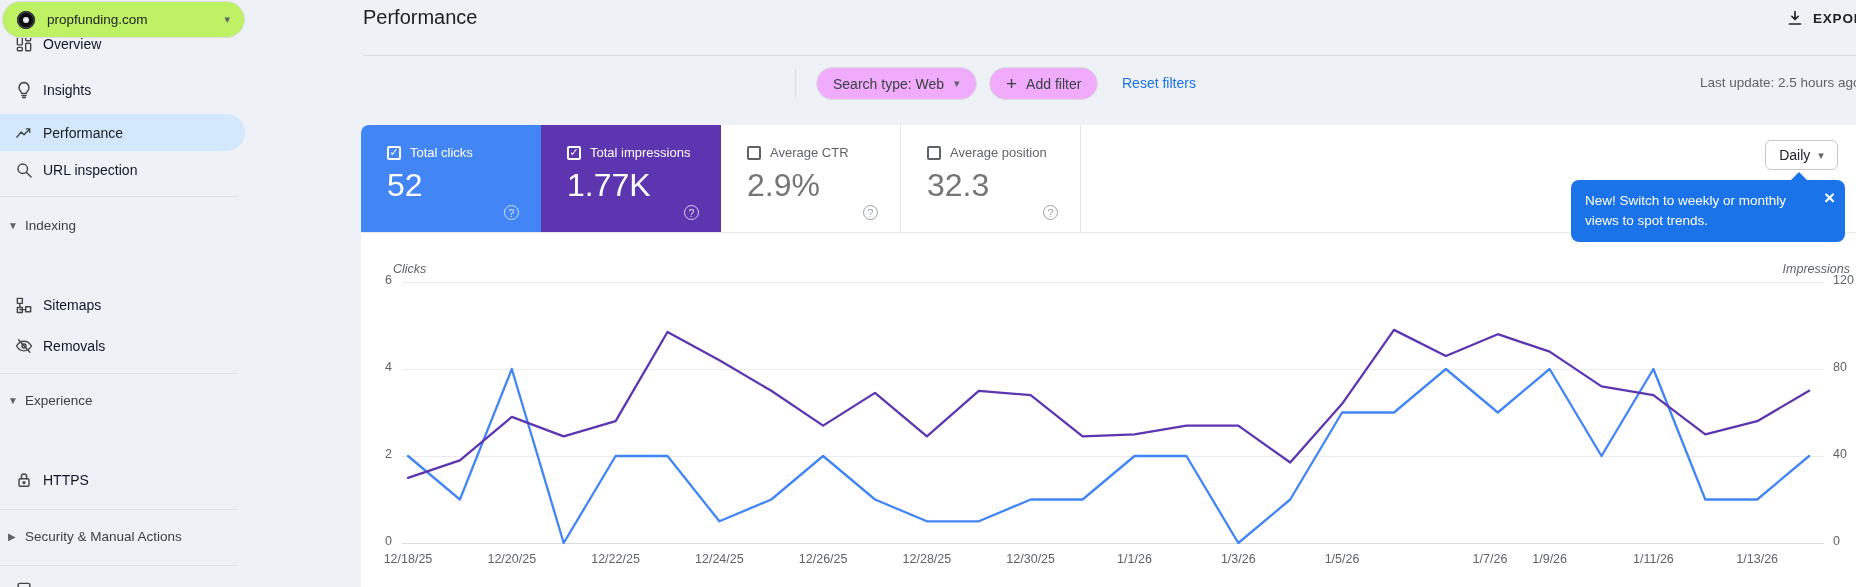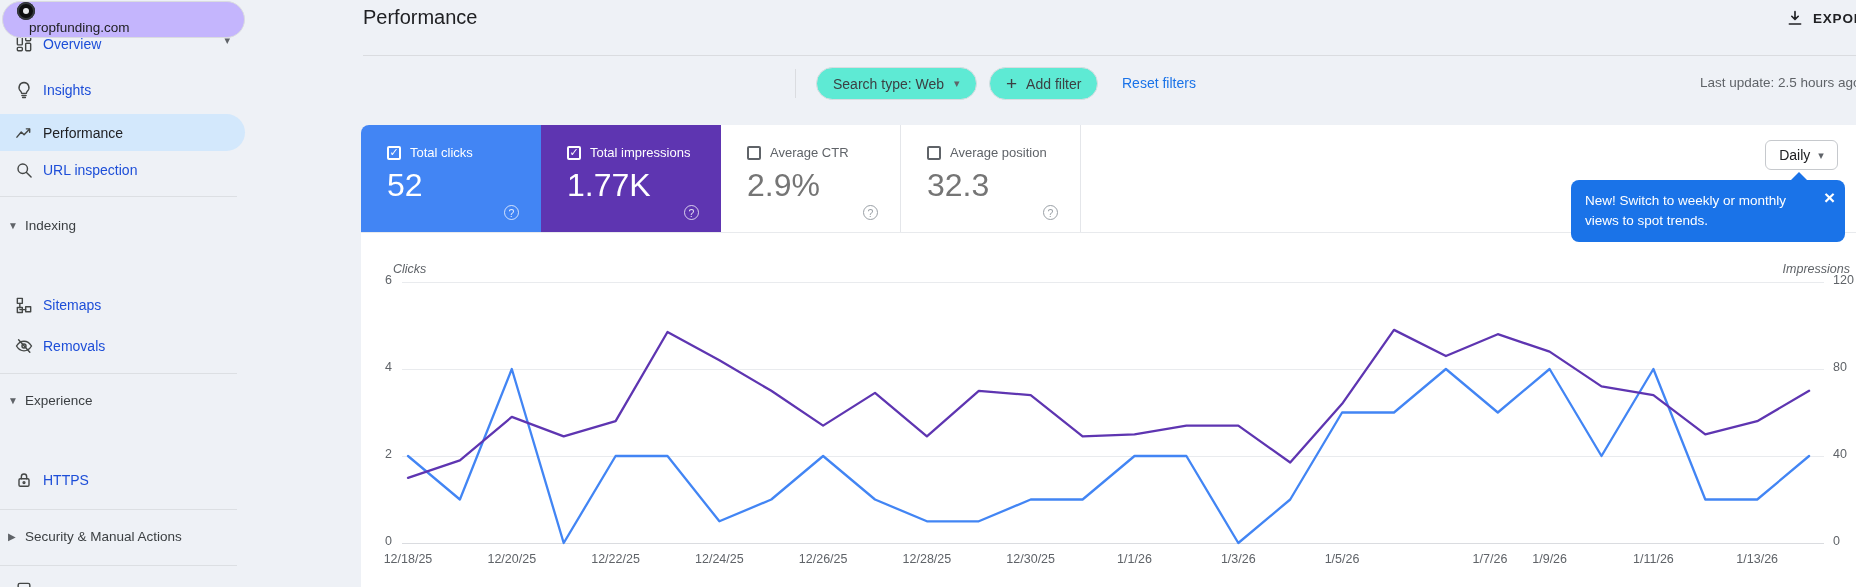--- a/index.html
+++ b/index.html
@@ -2,32 +2,32 @@
 <html><head>
 <meta charset="utf-8">
 <style>
   * { margin:0; padding:0; box-sizing:border-box; }
   html,body { width:1856px; height:587px; overflow:hidden; }
   body { font-family:"Liberation Sans","DejaVu Sans",sans-serif; background:#eef1f6; color:#202124; }
   #app { position:relative; width:1856px; height:587px; overflow:hidden; }
 
   
   .sidebar { position:absolute; left:0; top:0; width:250px; height:587px; }
-  .prop-pill { position:absolute; left:2px; top:1px; width:243px; height:37px; background:#c4b5fd;
-    border:1px solid #dadce0; border-radius:19px; display:flex; align-items:flex-start; padding:0 14px; z-index:5;flex-direction:column; }
+  .prop-pill { position:absolute; left:2px; top:1px; width:243px; height:37px; background:#bef264;
+    border:1px solid #dadce0; border-radius:19px; display:flex; align-items:center; padding:0 14px; z-index:5; }
   .favicon { width:18px; height:18px; border-radius:50%; background:#0e0f10; position:relative; flex:0 0 18px;
     box-shadow: inset 0 0 0 2px #35393d; }
   .favicon::after { content:""; position:absolute; left:6px; top:6px; width:6px; height:6px; border-radius:50%; background:#e8eaed; }
   .prop-label { margin-left:12px; font-size:13.5px; color:#202124; }
   .caret { color:#5f6368; font-size:11px; line-height:1; }
   .prop-pill .caret { margin-left:auto; }
 
   .nav-row { position:absolute; left:0; width:245px; height:28px; display:flex; align-items:center; }
   .nav-row .nicon { margin-left:14px; width:20px; height:20px; flex:0 0 20px; }
-  .nav-row .nlabel { margin-left:9px; font-size:14px; color:#1d4ed8; }
+  .nav-row .nlabel { margin-left:9px; font-size:14px; color:#0f172a; }
   .nav-sel { position:absolute; left:0; top:114px; width:245px; height:37px; background:#d3e8fc;
     border-radius:0 20px 20px 0; display:flex; align-items:center; }
   .nav-sel .nicon { margin-left:14px; width:20px; height:20px; flex:0 0 20px; }
   .nav-sel .nlabel { margin-left:9px; font-size:14px; color:#202124; }
   .sec-row { position:absolute; left:0; width:245px; height:28px; display:flex; align-items:center; padding-left:8px; }
   .sec-row .tri { width:14px; font-size:10px; color:#5f6368; }
   .sec-row .slabel { margin-left:3px; font-size:13.5px; color:#3c4043;text-align:right; }
   .sdivider { position:absolute; left:0; width:237px; height:1px; background:#dcdfe3; }
   .icon-stroke { stroke:#444746; stroke-width:1.7; fill:none; stroke-linecap:round; stroke-linejoin:round; }
 
@@ -39,21 +39,21 @@
 
   
   .seg-group { position:absolute; left:363px; top:67px; height:33px; display:flex; background:#fff;
     border:1px solid #dadce0; border-radius:8px; overflow:hidden; }
   .seg { padding:0 16px; line-height:31px; font-size:14px; color:#3c4043; border-left:1px solid #dadce0; white-space:nowrap; cursor:pointer; }
   .seg:first-child { border-left:none; }
   .seg.selected { background:#d3e3fd; color:#202124; }
   .seg .check { margin-right:9px; font-size:13px; }
   .seg .caret { margin-left:8px; }
   .chip-sep { position:absolute; left:795px; top:69px; width:1px; height:29px; background:#dadce0; }
-  .pill-btn { position:absolute; top:67px; height:33px; background:#5eead4; border:1px solid #dadce0; border-radius:17px;
+  .pill-btn { position:absolute; top:67px; height:33px; background:#f0abfc; border:1px solid #dadce0; border-radius:17px;
     display:flex; align-items:center; padding:0 16px; font-size:14px; color:#3c4043; white-space:nowrap; cursor:pointer; }
   .pill-btn .caret { margin-left:10px; }
   .pill-btn .plus { font-size:19px; color:#3c4043; margin-right:9px; font-weight:400; line-height:1; }
   .reset-link { position:absolute; left:1122px; top:75px; font-size:14px; color:#1a73e8; font-weight:500; cursor:pointer; }
   .last-update { position:absolute; left:1700px; top:75px; font-size:13.5px; color:#5f6368; white-space:nowrap; }
 
   
   .panel { position:absolute; left:361px; top:125px; width:1495px; height:462px; background:#fff; border-radius:8px 0 0 0; }
   .cards-border { position:absolute; left:361px; top:232px; width:1495px; height:1px; background:#e8eaed; }
   .card { position:absolute; top:125px; width:180px; height:107px; cursor:pointer; }

